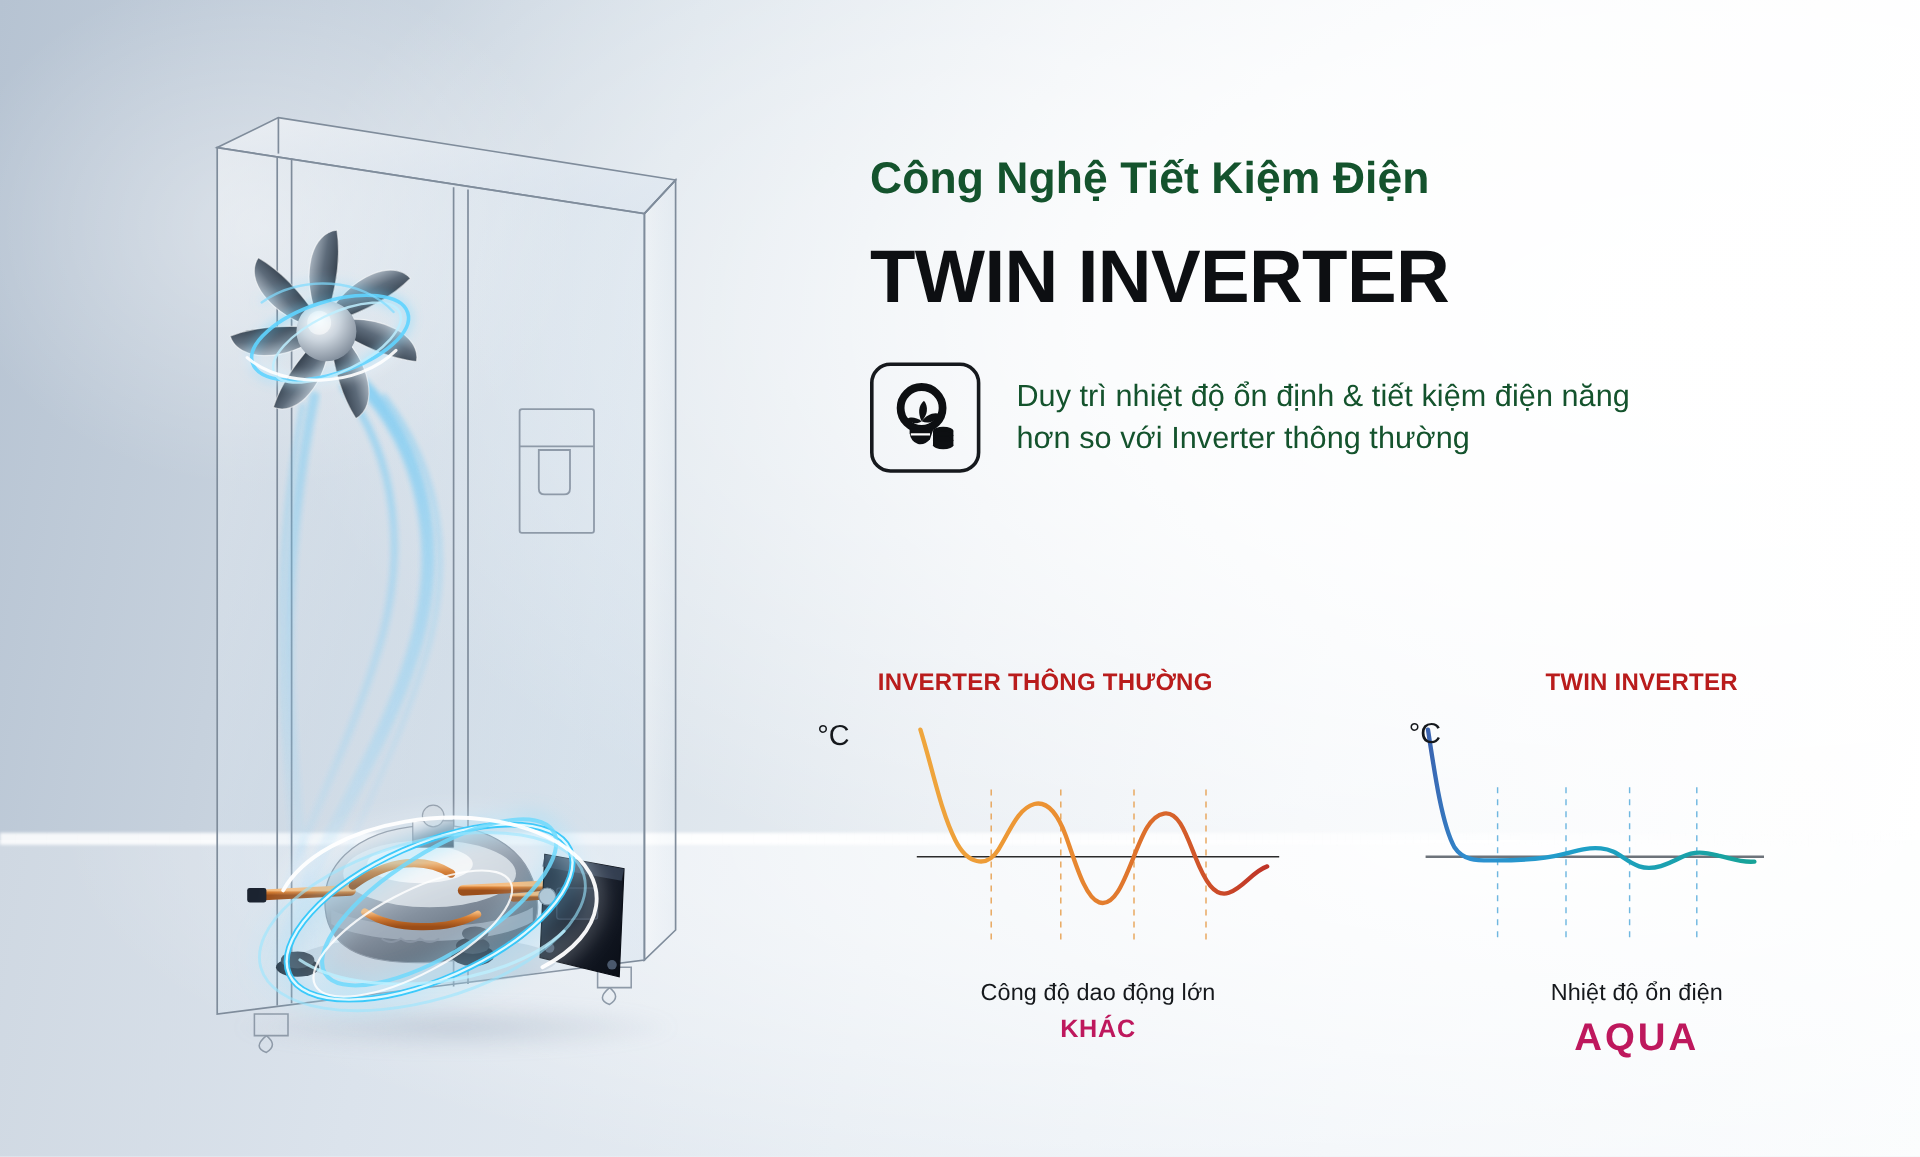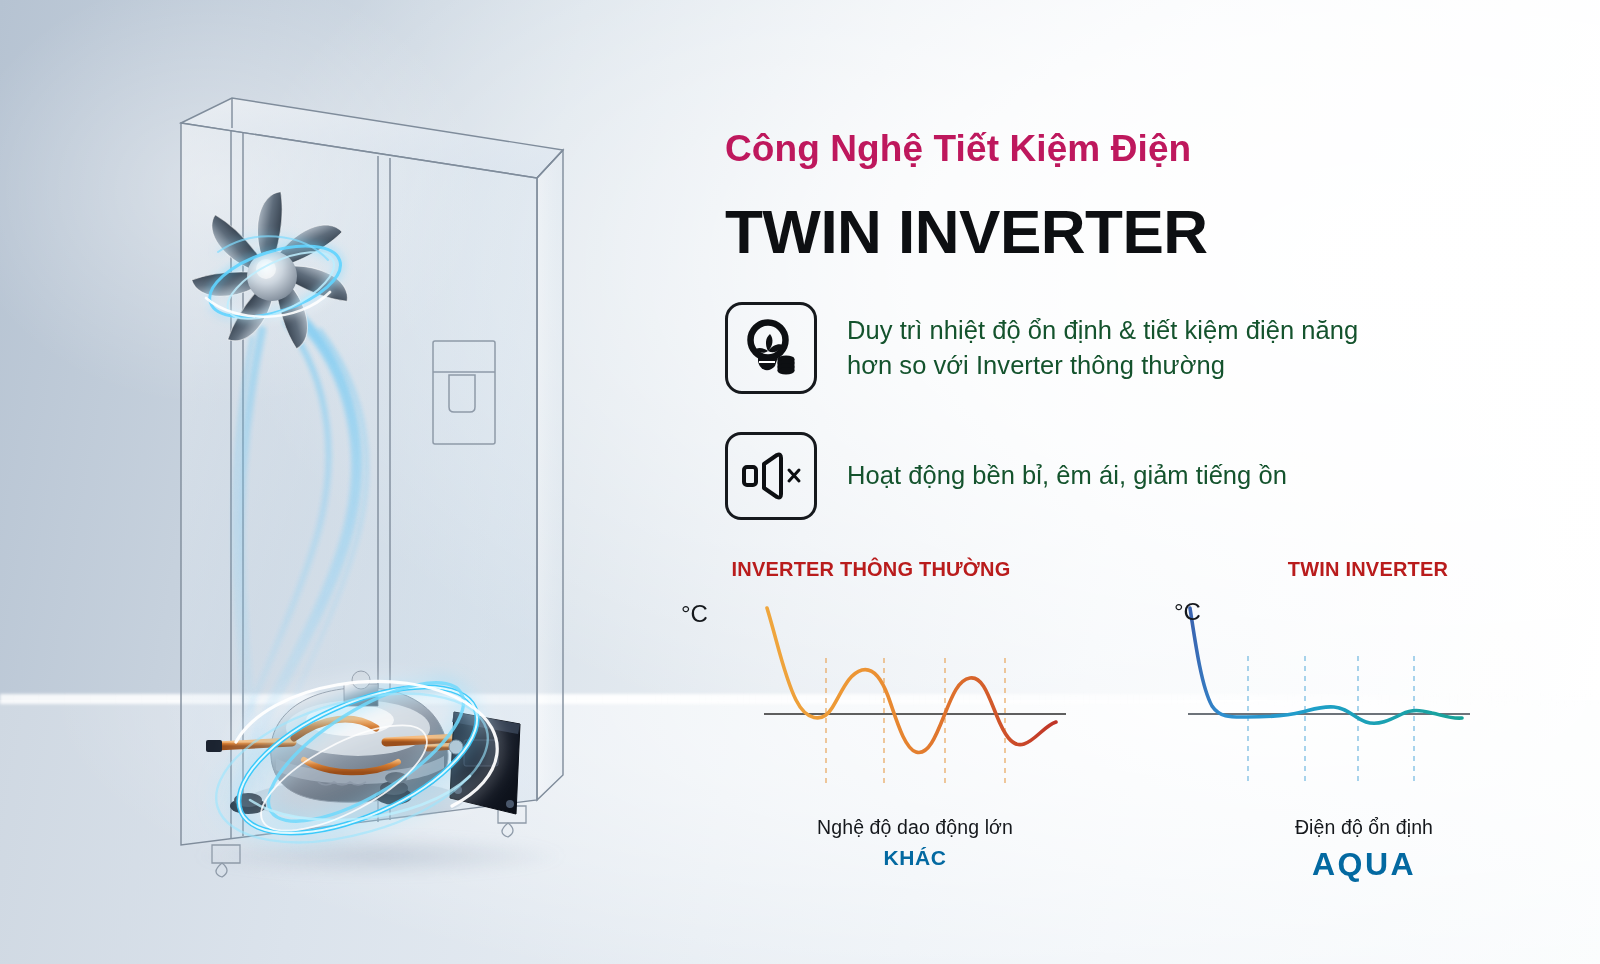--- a/index.html
+++ b/index.html
@@ -41,21 +41,21 @@
   }
 
   
   #fridge { position:absolute; left:0; top:0; width:660px; height:964px; }
 
   
   #content { position:absolute; left:720px; top:0; width:880px; height:964px; }
 
   .eyebrow {
     position:absolute; left:5px; top:128px;
-    font-size:37px; font-weight:bold; color:#be185d;
+    font-size:37px; font-weight:bold; color:#14532d;
     letter-spacing:0.1px; white-space:nowrap;
   }
   .headline {
     position:absolute; left:5px; top:196px;
     font-size:62px; font-weight:bold; color:#0d0f12;
     letter-spacing:-0.5px; white-space:nowrap;
   }
 
   
   .feature { position:absolute; left:5px; display:flex; align-items:center; }
@@ -92,21 +92,21 @@
 
   .chart-caption {
     position:absolute; top:268px; width:100%; text-align:center;
     font-size:19.5px; color:#15181c; letter-spacing:0.1px;
   }
   .chart.left .chart-caption  { left:-11px; }
   .chart.right .chart-caption { left:14px; }
 
   .chart-brand {
     position:absolute; top:298px; width:100%; text-align:center;
-    font-size:21px; font-weight:bold; color:#0369a1; letter-spacing:0.6px;
+    font-size:21px; font-weight:bold; color:#be185d; letter-spacing:0.6px;
   }
   .chart.left .chart-brand  { left:-11px; }
   .chart.right .chart-brand { left:14px; }
   .brand-aqua { letter-spacing:2.5px; font-size:32px; }
 
   .unit-label {
     position:absolute; font-size:24px; color:#15181c; font-weight:normal;
   }
 </style>
 </head>
@@ -345,36 +345,20 @@
             <ellipse cx="45" cy="50" rx="8.5" ry="3.4"></ellipse>
             <rect x="36.5" y="50" width="17" height="4"></rect>
             <ellipse cx="45" cy="54" rx="8.5" ry="3.4"></ellipse>
           </g>
         </svg>
       </div>
       <div class="ftext">Duy trì nhiệt độ ổn định &amp; tiết kiệm điện năng
 hơn so với Inverter thông thường</div>
     </div>
 
-    <div class="feature f2">
-      <div class="ficon">
-        <svg width="62" height="50" viewBox="0 0 62 50">
-
-          <rect x="4" y="16" width="12" height="18" rx="3" fill="none" stroke="#0d0f12" stroke-width="4"></rect>
-
-          <path d="M24,13 L37,4 Q41,2 41,7 L41,43 Q41,48 37,46 L24,37 Z" fill="none" stroke="#0d0f12" stroke-width="4" stroke-linejoin="round"></path>
-
-          <g stroke="#0d0f12" stroke-width="3" stroke-linecap="round">
-            <line x1="49" y1="19" x2="59" y2="30"></line>
-            <line x1="59" y1="19" x2="49" y2="30"></line>
-          </g>
-        </svg>
-      </div>
-      <div class="ftext">Hoạt động bền bỉ, êm ái, giảm tiếng ồn</div>
-    </div>
 
     <div class="charts">
 
       <div class="chart left">
         <div class="chart-title">INVERTER THÔNG THƯỜNG</div>
         <div class="chart-plot">
           <svg width="400" height="215" viewBox="0 0 400 215">
             <defs>
               <linearGradient id="warmLine" x1="0" y1="0" x2="1" y2="0">
                 <stop offset="0%" stop-color="#efa63d"></stop>
@@ -410,21 +394,21 @@
                      C116,96 122,78 136,74
                      C148,71 156,84 162,100
                      C170,122 178,152 190,156
                      C202,160 210,140 218,120
                      C226,100 232,84 244,82
                      C256,80 262,98 270,118
                      C278,138 286,152 298,148
                      C310,144 318,130 330,126" fill="none" stroke="url(#warmLine)" stroke-width="3.6" stroke-linecap="round"></path>
           </svg>
         </div>
-        <div class="chart-caption">Nghệ độ dao động lớn</div>
+        <div class="chart-caption">Công độ dao động lớn</div>
         <div class="chart-brand">KHÁC</div>
         <div class="unit-label" style="left:-45px; top:52px;">°C</div>
       </div>
 
       <div class="chart right">
         <div class="chart-title">TWIN INVERTER</div>
         <div class="chart-plot">
           <svg width="400" height="215" viewBox="0 0 400 215">
             <defs>
               <linearGradient id="coolLine" x1="0" y1="0" x2="1" y2="0">
@@ -459,20 +443,20 @@
                      C46,52 52,92 62,110
                      C70,122 82,121 96,121
                      C120,121 136,120 152,116
                      C164,113 172,110 184,111
                      C198,112 204,122 216,126
                      C228,130 240,124 252,118
                      C262,113 270,114 282,117
                      C292,119 300,123 312,122" fill="none" stroke="url(#coolLine)" stroke-width="3.6" stroke-linecap="round"></path>
           </svg>
         </div>
-        <div class="chart-caption">Điện độ ổn định</div>
+        <div class="chart-caption">Nhiệt độ ổn điện</div>
         <div class="chart-brand brand-aqua">AQUA</div>
         <div class="unit-label" style="left:24px; top:50px;">°C</div>
       </div>
 
     </div>
   </div>
 </div>
 
 </body></html>

